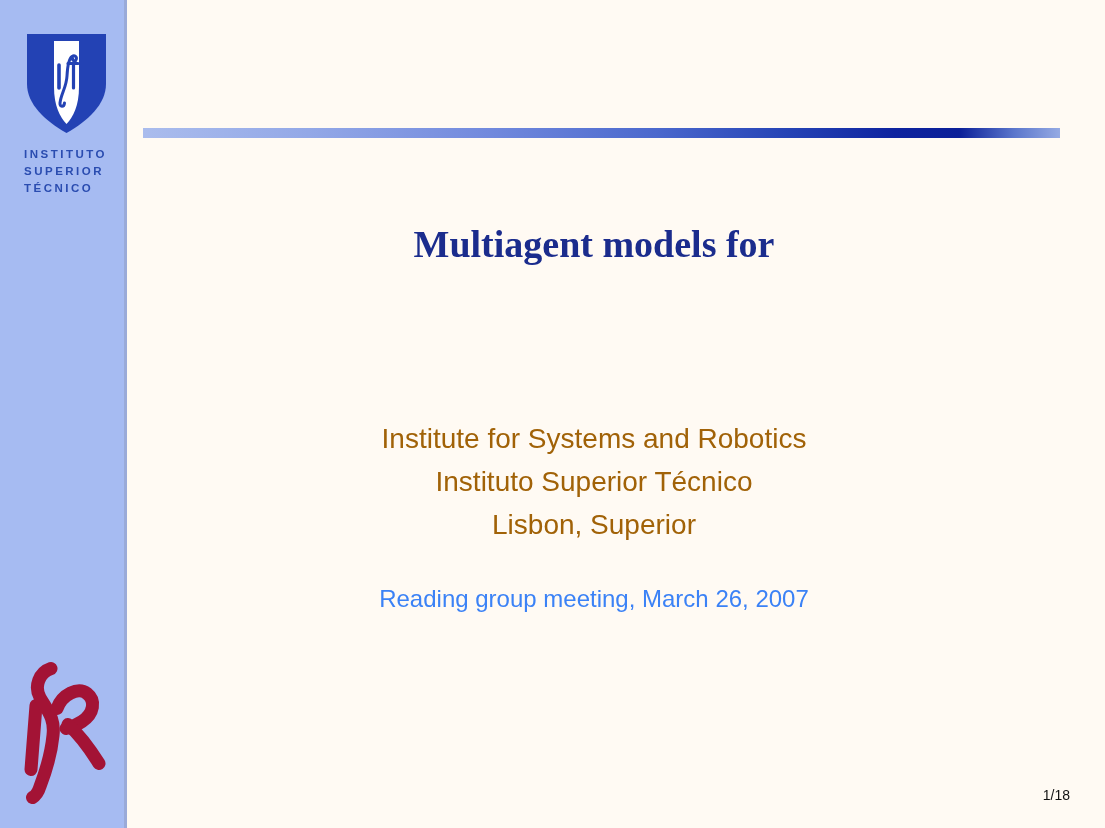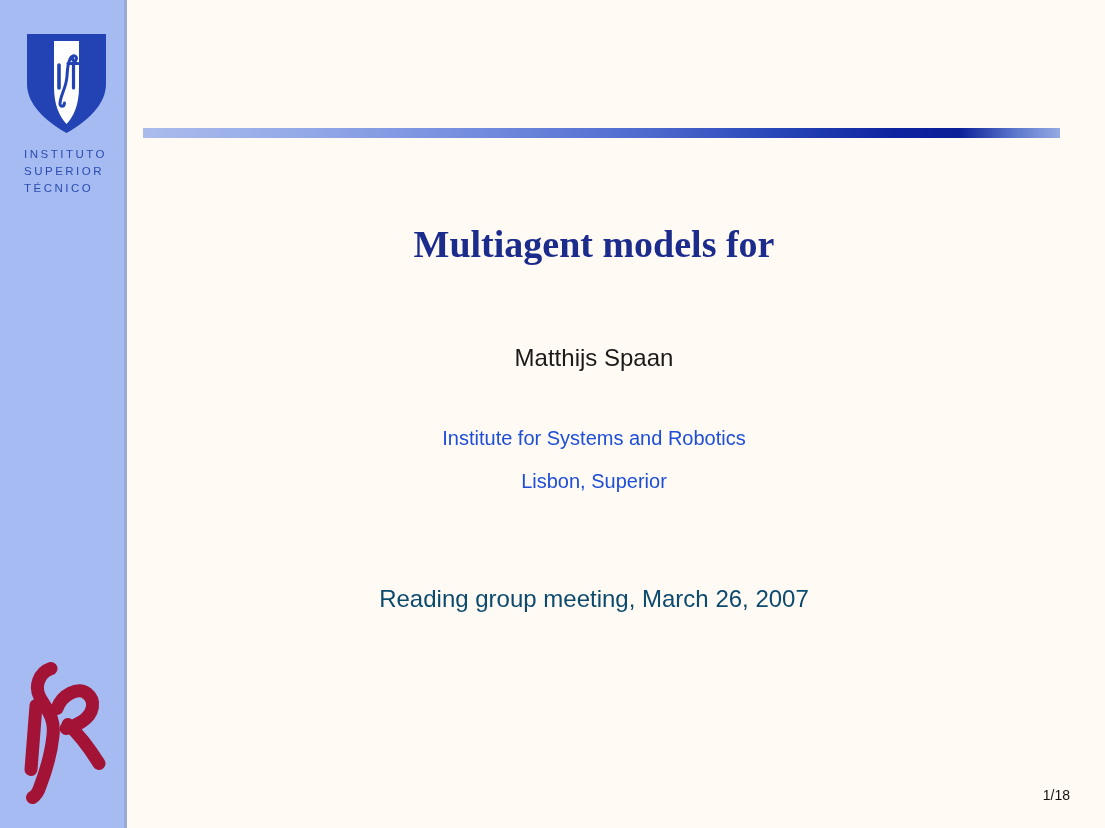--- a/index.html
+++ b/index.html
@@ -13,21 +13,21 @@
   
   .sidebar{
     position:absolute;left:0;top:0;bottom:0;
     width:124px;
     background:#a6bbf2;
     border-right:3px solid #9aaad8;
   }
   .ist-shield{position:absolute;left:20px;top:32px;width:93px;height:104px;}
   .ist-wordmark{
     position:absolute;left:24px;top:146px;
-    color:#2a4cb0;font-size:11.5px;font-weight:normal;
+    color:#2a4cb0;font-size:11.5px;font-weight:bold;
     letter-spacing:2.5px;line-height:17px;white-space:nowrap;
   }
   .isr-logo{position:absolute;left:20px;top:660px;width:100px;height:148px;}
 
   
   .rule-bar{
     position:absolute;left:143px;top:128px;width:917px;height:10px;
     background:linear-gradient(90deg,
       #aabced 0%, #93a8e7 18%, #7189dd 38%, #4b68cd 56%,
       #2644b6 70%, #0e239f 82%, #0b1f98 89%, #5b76cc 95%, #95aae3 100%);
@@ -38,22 +38,22 @@
   .content > div{position:absolute;left:0;right:0;text-align:center;}
 
   .title{
     top:222px;
     font-family:"Liberation Serif", serif;
     font-weight:bold;
     font-size:38px;line-height:45px;
     color:#1b2c8d;
   }
   .author{top:344px;font-size:24px;color:#1a1a1a;}
-  .affiliation{top:417px;font-size:20px;line-height:43px;color:#1d4ed8;}
-  .event{top:585px;font-size:24px;color:#0c4a6e;}
+  .affiliation{top:417px;font-size:28px;line-height:43px;color:#a16207;}
+  .event{top:585px;font-size:24px;color:#3b82f6;}
   .page-indicator{
     position:absolute;right:35px;top:787px;
     font-size:14px;color:#111;
   }
 </style>
 </head>
 <body>
 
 <div class="slide">
 
@@ -91,24 +91,24 @@
   </div>
 
   <div class="rule-bar"></div>
 
   <div class="content">
 
     <div class="title">
       <span style="display:block">Multiagent models for</span>
     </div>
 
-    <div class="author">Matthijs Spaan</div>
 
     <div class="affiliation">
       <div>Institute for Systems and Robotics</div>
+      <div>Instituto Superior Técnico</div>
       <div>Lisbon, Superior</div>
     </div>
 
     <div class="event">Reading group meeting, March 26, 2007</div>
   </div>
 
   <div class="page-indicator">1/18</div>
 
 </div>
 

